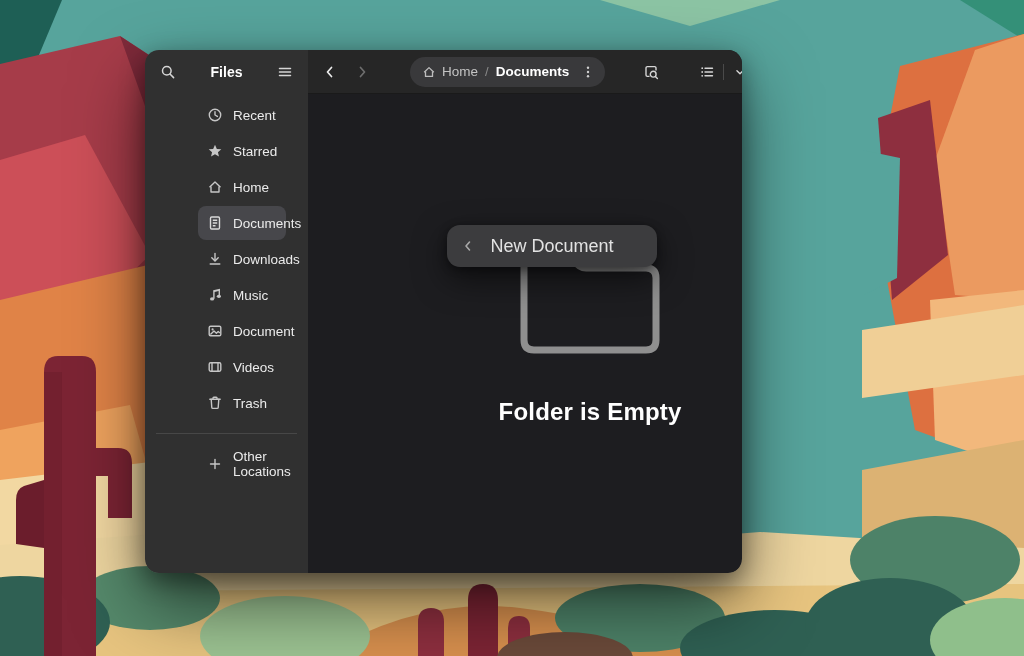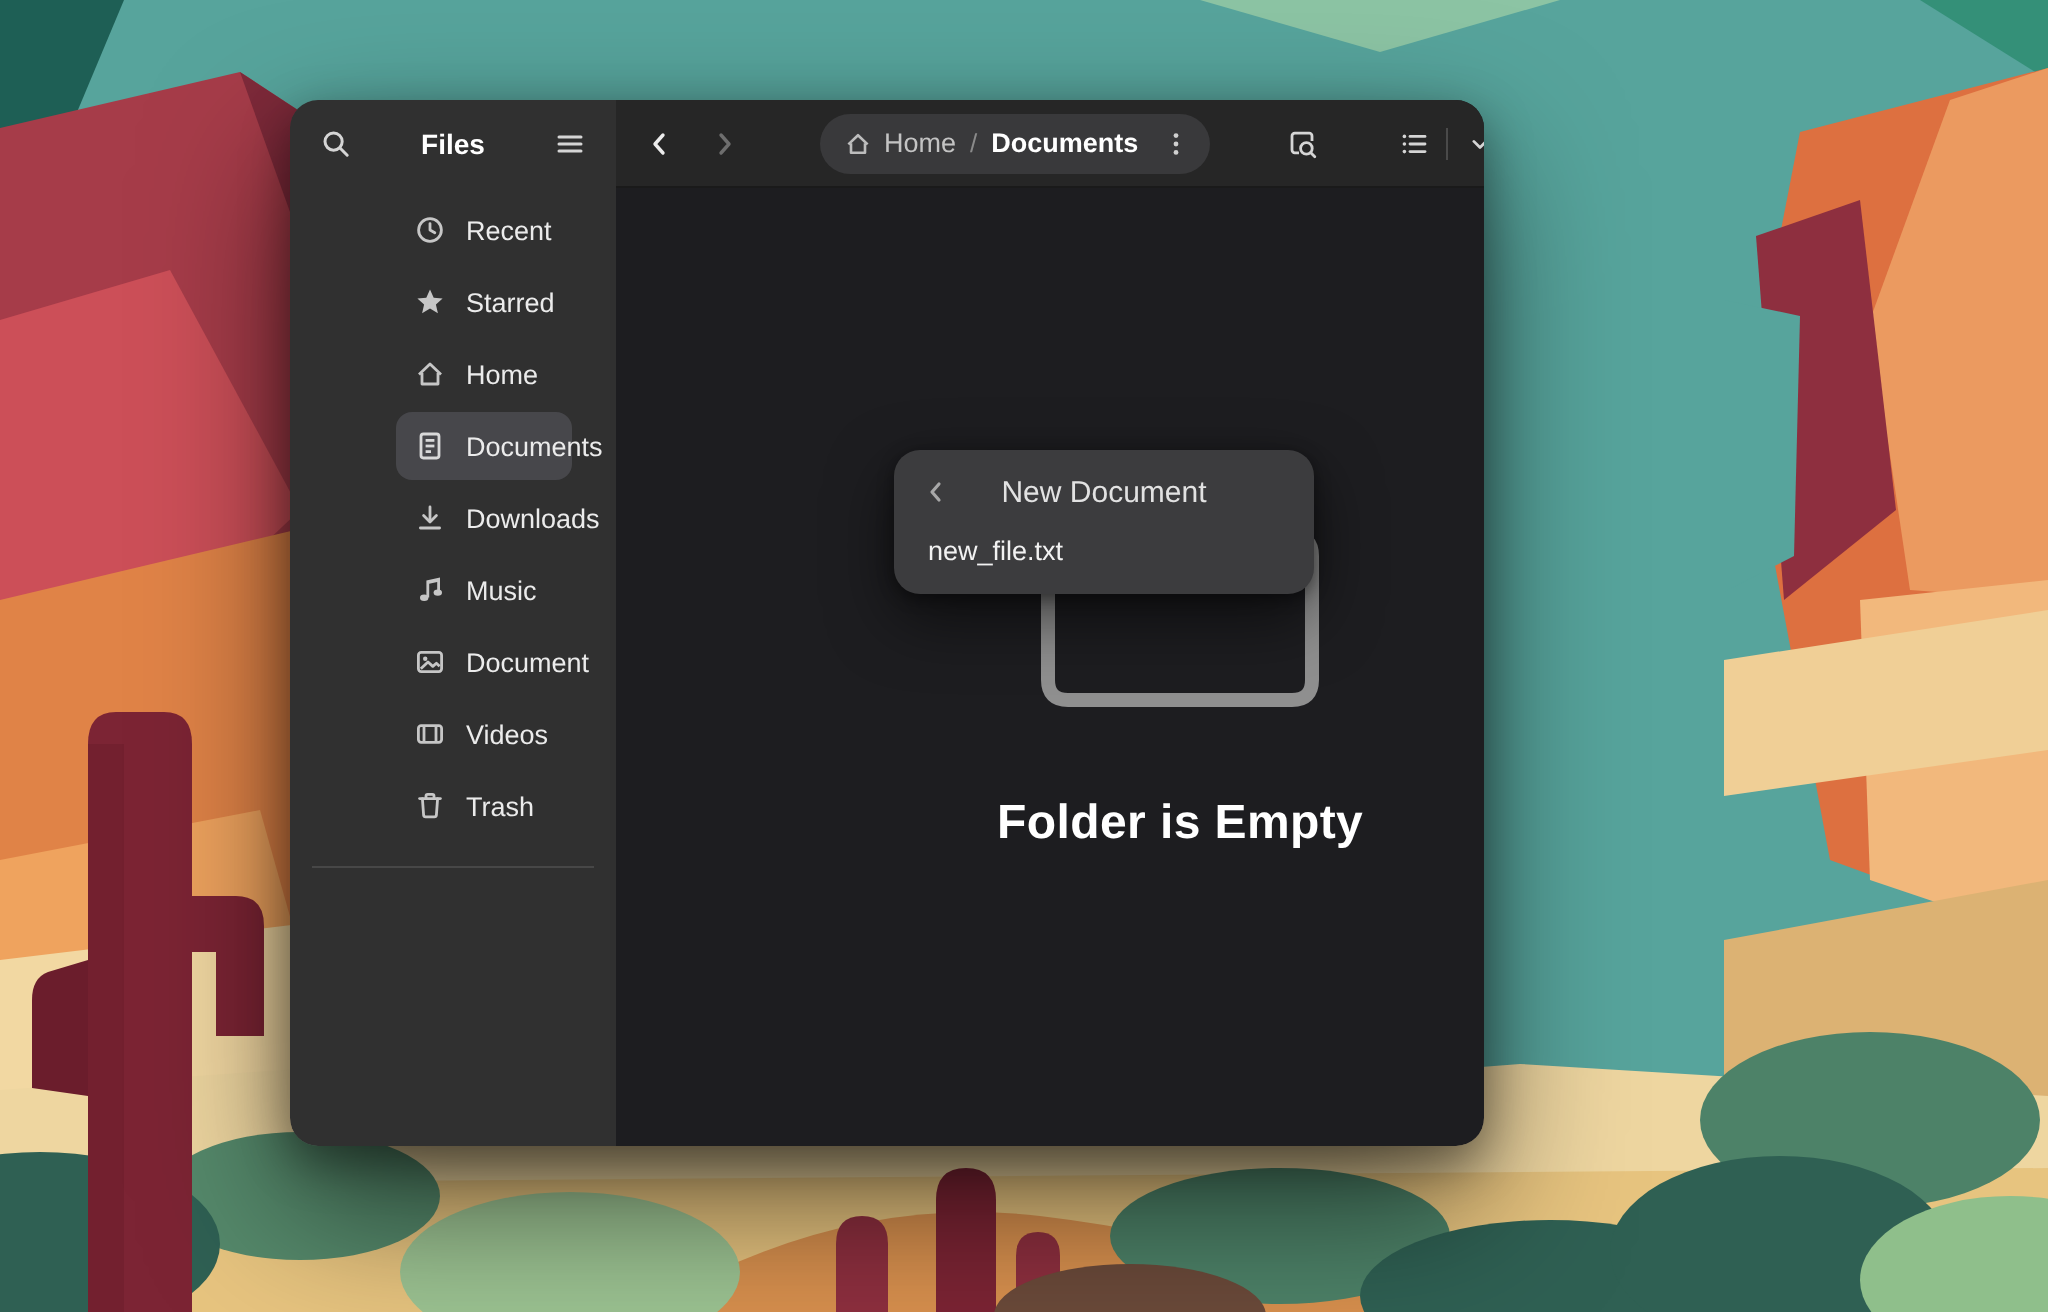--- a/index.html
+++ b/index.html
@@ -46,21 +46,21 @@
   .win-btn{width:24px;height:24px;border-radius:50%;border:none;background:#3b3b3b;display:flex;align-items:center;justify-content:center;cursor:pointer;}
 
   
   .content{flex:1;position:relative;}
   .folder-ghost{position:absolute;left:50%;top:150px;transform:translateX(-50%);}
   .empty-title{position:absolute;top:304px;left:0;width:100%;text-align:center;color:#ffffff;font-size:24px;font-weight:800;letter-spacing:.2px;}
 
   
   .popover{position:absolute;left:139px;top:131px;width:210px;background:var(--popover-bg);border-radius:13px;
            box-shadow:0 12px 32px rgba(0,0,0,.55),0 2px 8px rgba(0,0,0,.4);padding:7px;z-index:5;}
-  .pop-header{position:relative;height:28px;display:flex;align-items:center;justify-content:center;color:#e2e2e2;font-size:15px;}
+  .pop-header{position:relative;height:28px;display:flex;align-items:center;justify-content:center;color:#e2e2e2;font-size:18px;}
   .pop-back{position:absolute;left:6px;top:6px;width:16px;height:16px;cursor:pointer;}
   .pop-item{height:30px;display:flex;align-items:center;padding:0 10px;border-radius:7px;color:#f2f2f2;font-size:13.5px;cursor:pointer;}
 </style>
 </head>
 <body>
 
 <svg class="wallpaper" width="1024" height="656" viewBox="0 0 1024 656">
   <rect width="1024" height="656" fill="#57a49c"></rect>
   <polygon points="600,0 780,0 690,26" fill="#8cc4a4"></polygon>
   <polygon points="0,0 62,0 0,148" fill="#1e5f55"></polygon>
@@ -214,20 +214,31 @@
               <path d="M6 4.3V3a.8.8 0 0 1 .8-.8h2.4A.8.8 0 0 1 10 3v1.3"></path>
               <path d="M4.2 4.3l.6 8.2a1 1 0 0 0 1 .9h4.4a1 1 0 0 0 1-.9l.6-8.2"></path>
             </svg>
         </span>
         <span>Trash</span>
       </div>
     </nav>
 
     <div class="divider"></div>
 
+    <nav class="side-list">
+      <div class="side-item">
+        <span class="icn">
+          <svg viewBox="0 0 16 16" width="16" height="16" stroke="#c6c6c6" stroke-width="1.4" stroke-linecap="round">
+              <line x1="8" y1="3.5" x2="8" y2="12.5"></line>
+              <line x1="3.5" y1="8" x2="12.5" y2="8"></line>
+            </svg>
+        </span>
+        <span>Other Locations</span>
+      </div>
+    </nav>
   </aside>
 
   <section class="main">
     <header class="headerbar">
       <button class="nav-btn">
         <span class="icn">
           <svg viewBox="0 0 16 16" width="16" height="16" fill="none" stroke="#ececec" stroke-width="1.7" stroke-linecap="round" stroke-linejoin="round">
               <polyline points="9.5,3.5 5.5,8 9.5,12.5"></polyline>
             </svg>
         </span>
@@ -330,17 +341,16 @@
 
       <div class="popover">
         <div class="pop-header">
           <span class="pop-back icn">
             <svg viewBox="0 0 16 16" width="16" height="16" fill="none" stroke="#a8a8a8" stroke-width="1.6" stroke-linecap="round" stroke-linejoin="round">
                 <polyline points="9.5,4 6,8 9.5,12"></polyline>
               </svg>
           </span>
           <span>New Document</span>
         </div>
-        <div class="pop-item">new_file.txt</div>
       </div>
     </div>
   </section>
 </div>
 
 </body></html>

